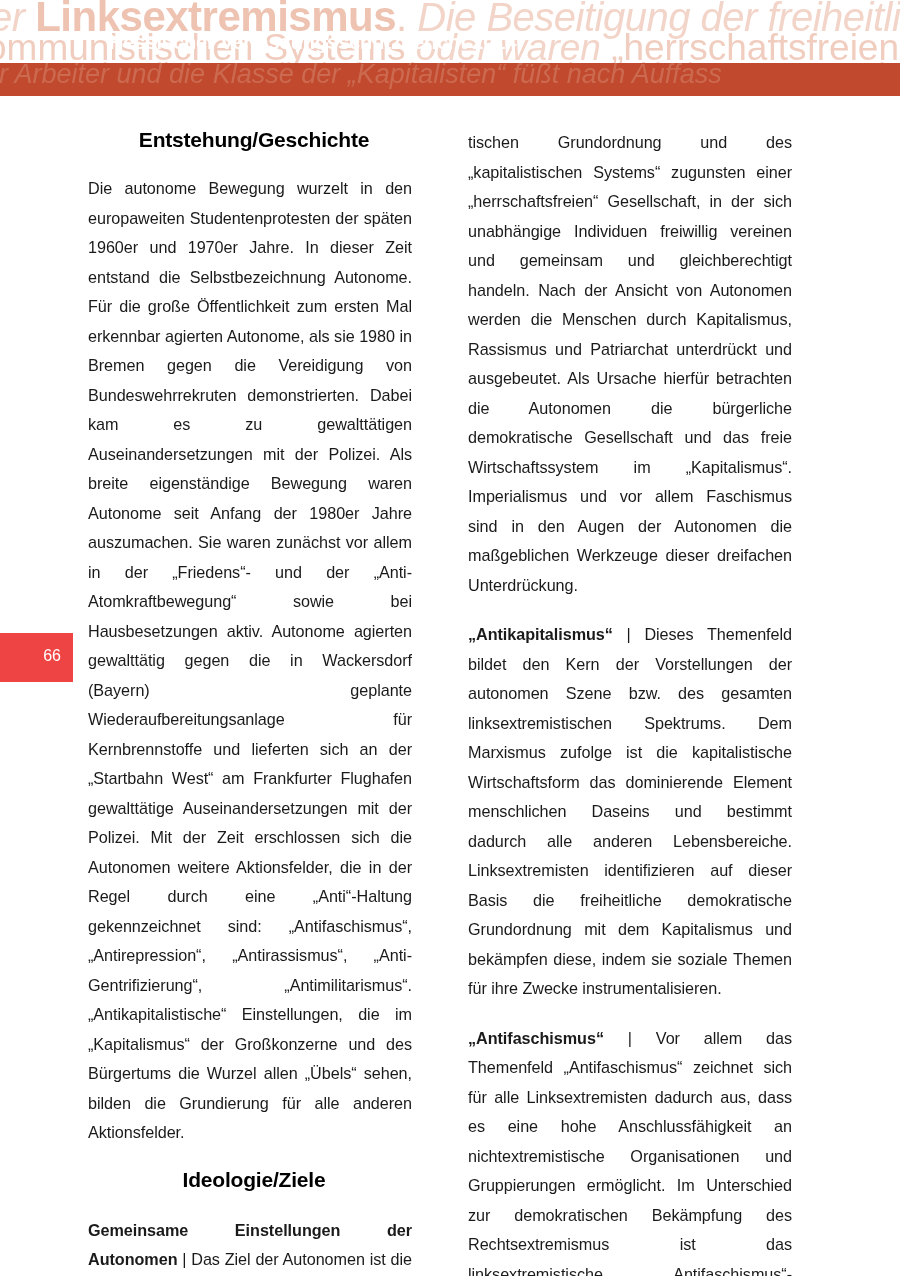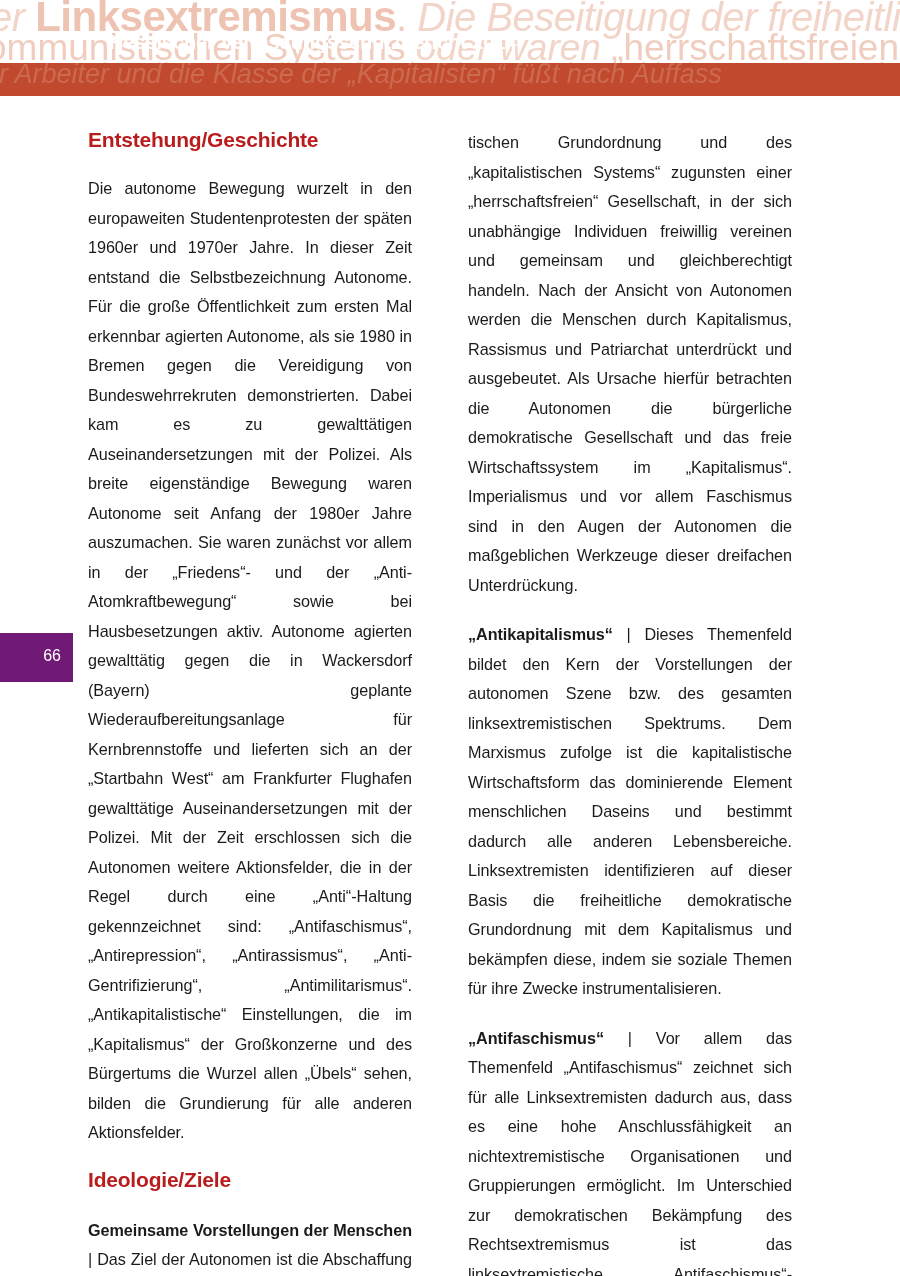--- a/index.html
+++ b/index.html
@@ -93,21 +93,21 @@
     margin-top: 22px;
   }
 
   
   .page-tab {
     position: absolute;
     left: 0;
     top: 633px;
     width: 73px;
     height: 49px;
-    background: #701a75;
+    background: #ef4444;
   }
   .page-tab .num {
     position: absolute;
     right: 12px;
     top: 14px;
     color: #ffffff;
     font-size: 16px;
     font-weight: 400;
   }
 
@@ -119,24 +119,25 @@
     width: 712px;
     height: 1120px;
     display: flex;
     gap: 48px;
   }
   .column {
     width: 332px;
   }
   h2.sec-head {
     margin: 0 0 22px 0;
-    color: #b91c1c;
+    color: #000000;
     font-size: 21px;
     font-weight: 700;
     letter-spacing: -0.2px;
+    text-align: center;
   }
   h2.sec-head.second {
     margin-bottom: 24px;
   }
   p.body {
     margin: 0 8px 20px 0;
     font-size: 16.2px;
     line-height: 29.5px;
     color: #1a1a1a;
     text-align: justify;
@@ -176,21 +177,21 @@
 <div class="page-tab">
   <span class="num">66</span>
 </div>
 
 <div class="content">
 
   <div class="column">
     <h2 class="sec-head">Entstehung/Geschichte</h2>
     <p class="body">Die autonome Bewegung wurzelt in den europaweiten Studentenprotesten der späten 1960er und 1970er Jahre. In dieser Zeit entstand die Selbstbezeichnung Autonome. Für die große Öffentlichkeit zum ersten Mal erkennbar agierten Autonome, als sie 1980 in Bremen gegen die Vereidigung von Bundeswehrrekruten demonstrierten. Dabei kam es zu gewalttätigen Auseinandersetzungen mit der Polizei. Als breite eigenständige Bewegung waren Autonome seit Anfang der 1980er Jahre auszumachen. Sie waren zunächst vor allem in der „Friedens“- und der „Anti-Atomkraftbewegung“ sowie bei Hausbesetzungen aktiv. Autonome agierten gewalttätig gegen die in Wackersdorf (Bayern) geplante Wiederaufbereitungsanlage für Kernbrennstoffe und lieferten sich an der „Startbahn West“ am Frankfurter Flughafen gewalttätige Auseinandersetzungen mit der Polizei. Mit der Zeit erschlossen sich die Autonomen weitere Aktionsfelder, die in der Regel durch eine „Anti“-Haltung gekennzeichnet sind: „Antifaschismus“, „Antirepression“, „Antirassismus“, „Anti-Gentrifizierung“, „Antimilitarismus“. „Antikapitalistische“ Einstellungen, die im „Kapitalismus“ der Großkonzerne und des Bürgertums die Wurzel allen „Übels“ sehen, bilden die Grundierung für alle anderen Aktionsfelder.</p>
     <h2 class="sec-head second">Ideologie/Ziele</h2>
-    <p class="body"><span class="lead">Gemeinsame Vorstellungen der Menschen</span><span class="pipe"> | </span><span>Das Ziel der Autonomen ist die Abschaffung der freiheitlichen demokra-</span></p>
+    <p class="body"><span class="lead">Gemeinsame Einstellungen der Autonomen</span><span class="pipe"> | </span><span>Das Ziel der Autonomen ist die Abschaffung der freiheitlichen demokra-</span></p>
   </div>
 
   <div class="column">
     <p class="body">tischen Grundordnung und des „kapitalistischen Systems“ zugunsten einer „herrschaftsfreien“ Gesellschaft, in der sich unabhängige Individuen freiwillig vereinen und gemeinsam und gleichberechtigt handeln. Nach der Ansicht von Autonomen werden die Menschen durch Kapitalismus, Rassismus und Patriarchat unterdrückt und ausgebeutet. Als Ursache hierfür betrachten die Autonomen die bürgerliche demokratische Gesellschaft und das freie Wirtschaftssystem im „Kapitalismus“. Imperialismus und vor allem Faschismus sind in den Augen der Autonomen die maßgeblichen Werkzeuge dieser dreifachen Unterdrückung.</p>
     <p class="body"><span class="lead">„Antikapitalismus“</span><span class="pipe"> | </span><span>Dieses Themenfeld bildet den Kern der Vorstellungen der autonomen Szene bzw. des gesamten linksextremistischen Spektrums. Dem Marxismus zufolge ist die kapitalistische Wirtschaftsform das dominierende Element menschlichen Daseins und bestimmt dadurch alle anderen Lebensbereiche. Linksextremisten identifizieren auf dieser Basis die freiheitliche demokratische Grundordnung mit dem Kapitalismus und bekämpfen diese, indem sie soziale Themen für ihre Zwecke instrumentalisieren.</span></p>
     <p class="body"><span class="lead">„Antifaschismus“</span><span class="pipe"> | </span><span>Vor allem das Themenfeld „Antifaschismus“ zeichnet sich für alle Linksextremisten dadurch aus, dass es eine hohe Anschlussfähigkeit an nichtextremistische Organisationen und Gruppierungen ermöglicht. Im Unterschied zur demokratischen Bekämpfung des Rechtsextremismus ist das linksextremistische „Antifaschismus“-Verständnis von Demokratiefeindlichkeit geprägt.</span></p>
   </div>
 
 </div>
 

